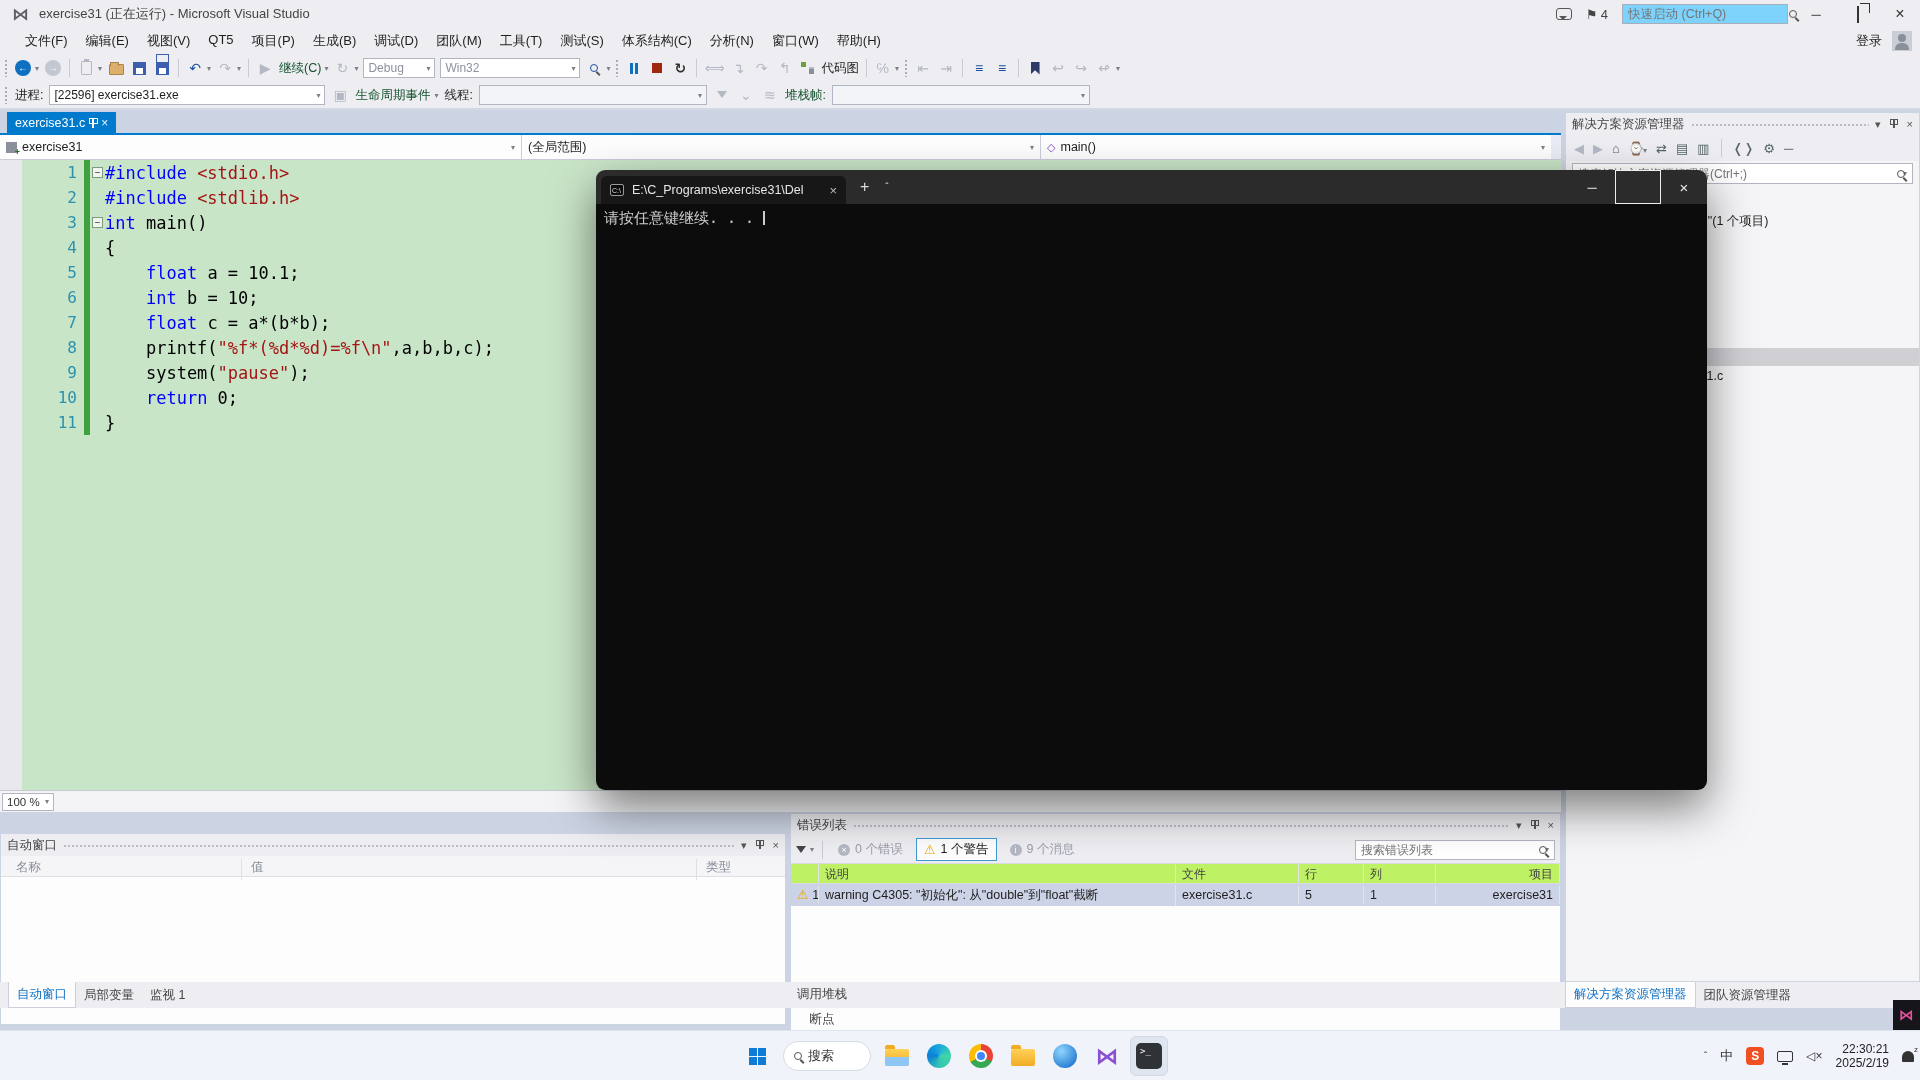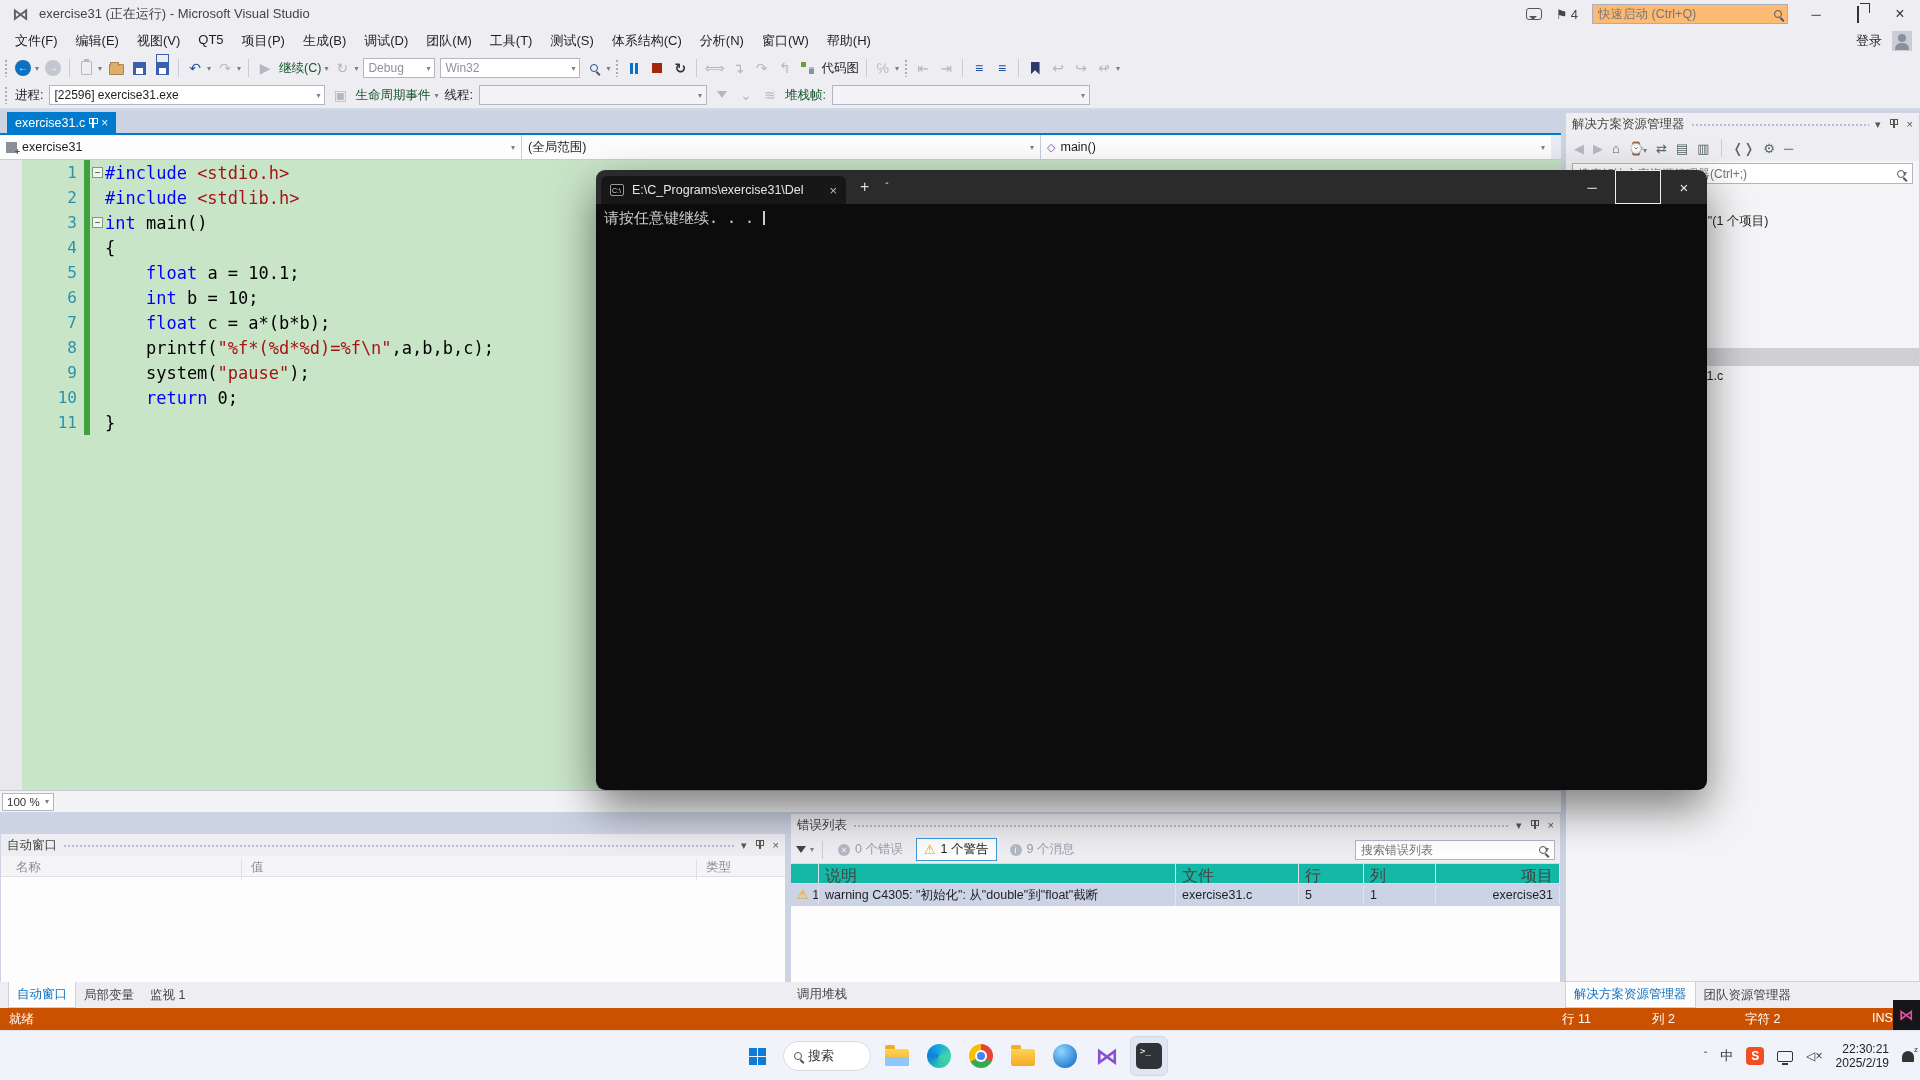--- a/index.html
+++ b/index.html
@@ -8,30 +8,30 @@
   .screen { position:relative; width:1920px; height:1080px; background:#ccd3e2; overflow:hidden; }
 
   
   .titlebar { position:absolute; left:0; top:0; width:1920px; height:28px; background:#eeeef2; display:flex; align-items:center; }
   .vs-logo { font-size:17px; font-weight:bold; color:#5f5f6a; margin:0 10px 0 12px; line-height:1; }
   .title-text { color:#444; font-size:13px; }
   .tb-right { position:absolute; right:0; top:0; height:28px; display:flex; align-items:center; gap:14px; padding-right:6px; }
   .bubble { width:16px; height:12px; border:1.5px solid #555; border-radius:3px; position:relative; }
   .bubble::after { content:''; position:absolute; left:2px; bottom:-5px; width:0; height:0; border:4px solid transparent; border-top-color:#555; }
   .flag { color:#444; font-size:13px; display:flex; align-items:center; gap:3px; }
-  .quicklaunch { width:196px; height:20px; background:#fdba74; border:1px solid #a9aebd; display:flex; align-items:center; padding:0 5px; }
+  .quicklaunch { width:166px; height:20px; background:#7dd3fc; border:1px solid #a9aebd; display:flex; align-items:center; padding:0 5px; }
   .quicklaunch input { flex:1; border:none; outline:none; background:transparent; font:12.5px "Liberation Sans","DejaVu Sans",sans-serif; color:#555; }
   .mag { width:8px; height:8px; border:1.6px solid #555; border-radius:50%; position:relative; flex:none; }
   .mag::after { content:''; position:absolute; left:6px; top:6px; width:5px; height:1.6px; background:#555; transform:rotate(45deg); transform-origin:0 0; }
   .wbtn { width:28px; text-align:center; color:#333; font-size:13px; }
   .restore-g { width:10px; height:10px; border:1.5px solid #333; position:relative; margin:0 auto; }
   .restore-g::before { content:''; position:absolute; left:2px; top:-4px; width:9px; height:9px; border:1.5px solid #333; border-bottom:none; border-left:none; }
 
   
-  .menubar { position:absolute; left:0; top:28px; width:1920px; height:26px; background:#eeeef2; display:flex; align-items:center; padding-left:6px; }
+  .menubar { position:absolute; left:0; top:28px; width:1920px; height:26px; background:#eeeef2; display:flex; align-items:center; padding-left:16px; }
   .menu-item { padding:4px 9px; color:#1e1e1e; font-size:13px; }
   .menu-right { position:absolute; right:8px; top:0; height:26px; display:flex; align-items:center; gap:10px; }
   .signin { color:#1e1e1e; }
   .avatar { width:20px; height:20px; background:#c9cdd6; position:relative; }
   .avatar::before { content:''; position:absolute; left:6px; top:3px; width:8px; height:8px; border-radius:50%; background:#8a8f99; }
   .avatar::after { content:''; position:absolute; left:3px; top:12px; width:14px; height:7px; border-radius:6px 6px 0 0; background:#8a8f99; }
 
   
   .toolbar1 { position:absolute; left:0; top:54px; width:1920px; height:28px; background:#eeeef2; display:flex; align-items:center; gap:5px; padding-left:4px; }
   .toolbar2 { position:absolute; left:0; top:82px; width:1920px; height:28px; background:#eeeef2; border-bottom:2px solid #d3d8e5; display:flex; align-items:center; gap:6px; padding-left:4px; }
@@ -104,21 +104,21 @@
   
   .errorlist { left:790px; top:813px; width:771px; height:169px; }
   .el-filter { height:27px; display:flex; align-items:center; gap:6px; padding:0 5px; background:#eeeef2; }
   .funnel { width:0; height:0; border:5px solid transparent; border-top:7px solid #444; margin-top:4px; }
   .cnt-btn { display:flex; align-items:center; gap:5px; color:#9a9eaa; font-size:12.5px; padding:2px 7px; }
   .cnt-btn.active { background:#fdfdfe; border:1px solid #3e9bd6; color:#1e1e1e; }
   .circ { width:12px; height:12px; border-radius:50%; background:#b4b8c4; color:#fff; font-size:9px; line-height:12px; text-align:center; flex:none; }
   .warn-tri { color:#e8a800; font-size:13px; line-height:1; }
   .el-search { margin-left:auto; width:200px; height:20px; background:#fff; border:1px solid #b2b6c2; display:flex; align-items:center; padding:0 5px; }
   .el-search input { flex:1; border:none; outline:none; background:transparent; font:12px "Liberation Sans","DejaVu Sans",sans-serif; color:#555; }
-  .el-grid-head { height:21px; display:flex; background:#14b8a6; border-top:1px solid #d8dae0; border-bottom:1px solid #d8dae0; color:#444; font-size:16px; }
+  .el-grid-head { height:21px; display:flex; background:#bef264; border-top:1px solid #d8dae0; border-bottom:1px solid #d8dae0; color:#444; font-size:12px; }
   .el-grid-head div, .el-row div { padding:2px 6px; border-right:1px solid #e2e4e9; overflow:hidden; white-space:nowrap; }
   .c-ico { width:28px; flex:none; } .c-desc { width:357px; flex:none; } .c-file { width:123px; flex:none; }
   .c-line { width:65px; flex:none; } .c-col { width:72px; flex:none; } .c-proj { flex:1;text-align:right; }
   .el-row { height:22px; display:flex; background:#cdd3e6; font-size:12.5px; color:#1e1e1e; align-items:center; }
   .el-body { background:#fdfdfe; height:100%; }
 
   
   .solution { left:1565px; top:112px; width:355px; height:870px; background:#f5f5f7; }
   .se-toolbar { height:26px; display:flex; align-items:center; gap:9px; padding:0 8px; color:#566; font-size:13px; background:#eeeef2; }
   .se-toolbar .g { color:#b4b8c4; }
@@ -599,27 +599,20 @@
         <span class="ptab">即时窗口</span>
         <span class="ptab">输出</span>
         <span class="ptab active">错误列表</span>
       </div>
     <div class="tabgroup" id="tabs-right" style="left:1565px;">
         <span class="ptab active">解决方案资源管理器</span>
         <span class="ptab">团队资源管理器</span>
       </div>
   </div>
 
-  <div class="statusbar">
-    <span class="ready">就绪</span>
-    <span class="sb-item" style="left:1562px;">行 11</span>
-    <span class="sb-item" style="left:1652px;">列 2</span>
-    <span class="sb-item" style="left:1745px;">字符 2</span>
-    <span class="sb-item" style="left:1872px;">INS</span>
-  </div>
   <div class="corner-box">
       <span class="vslogo">⋈</span>
     </div>
 
   <div class="taskbar">
     <div class="tb-center">
       <div class="tb-slot">
           <span class="win-logo">
             <i></i>
             <i></i>

